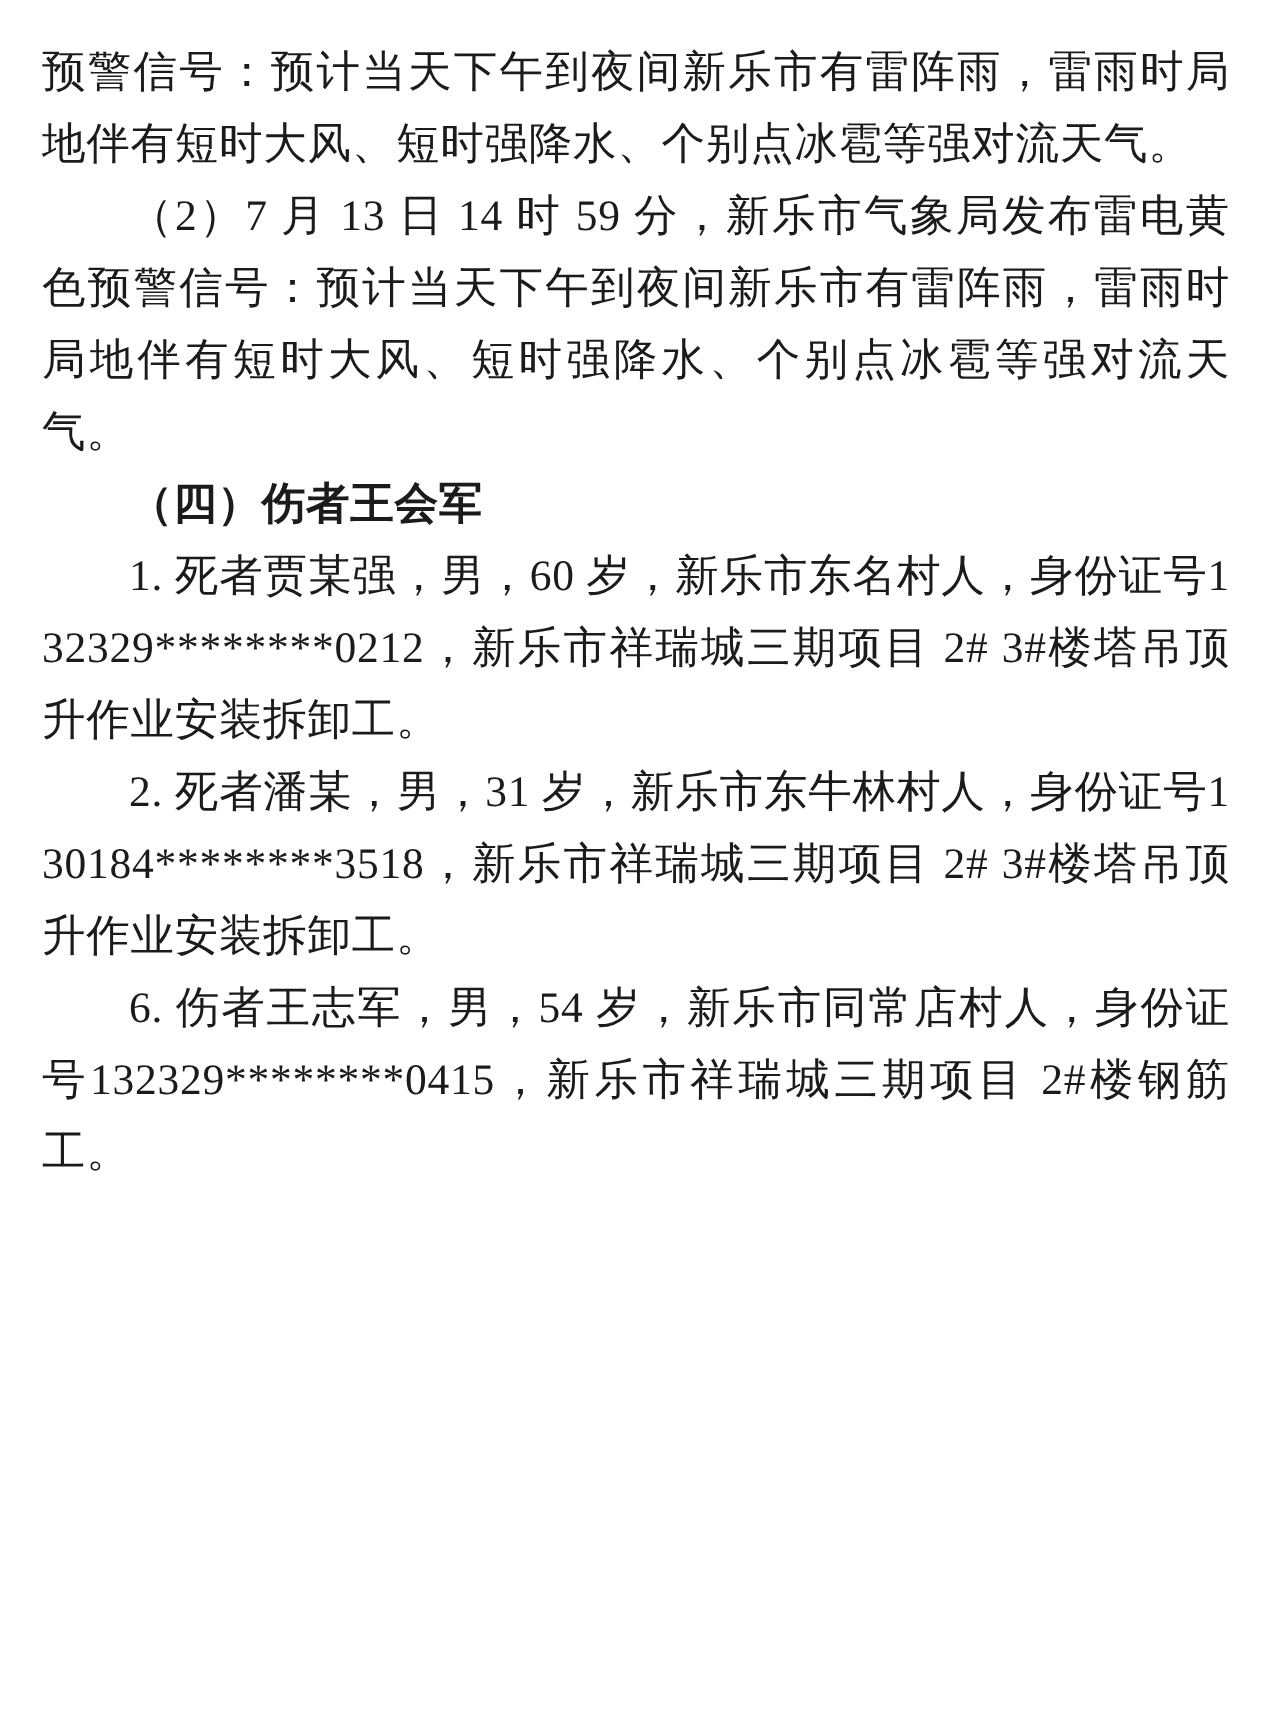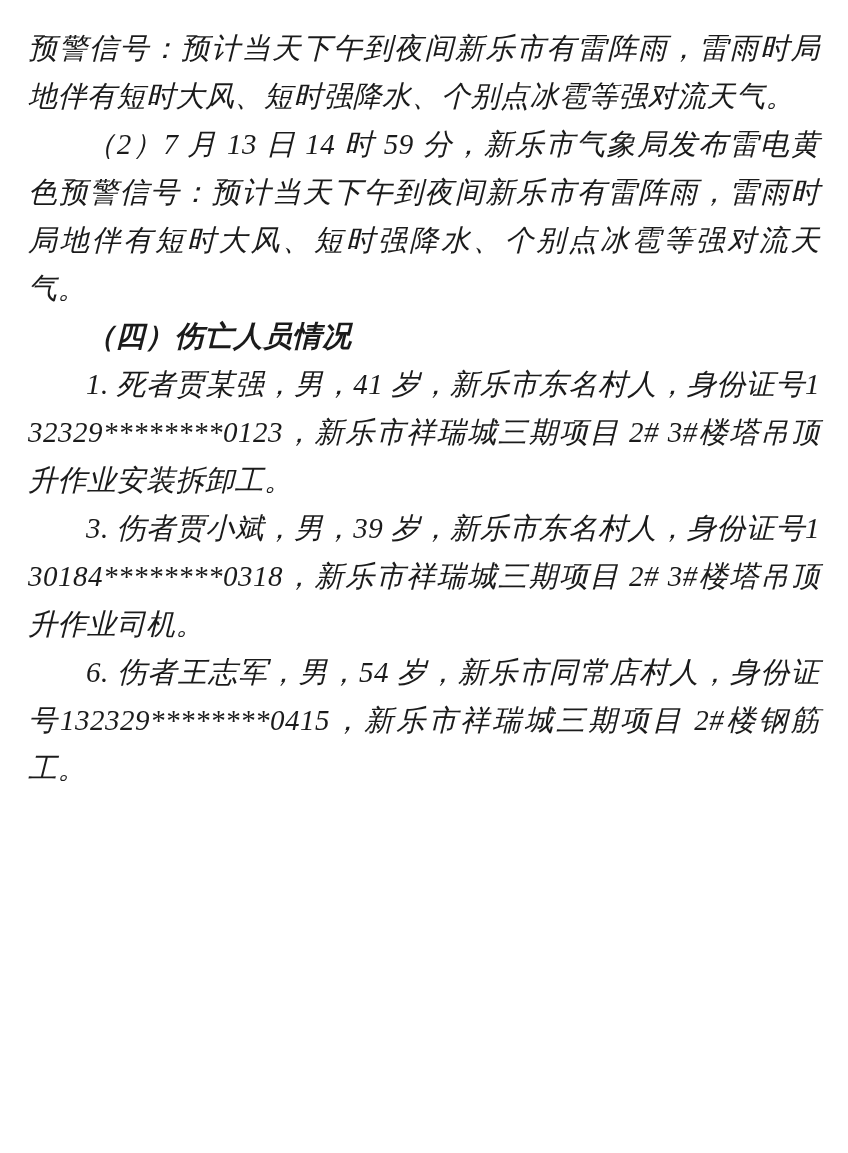--- a/index.html
+++ b/index.html
@@ -9,21 +9,20 @@
   }
   .page {
     width: 848px;
     height: 1153px;
     box-sizing: border-box;
     background: #ffffff;
     padding: 24px 28px 10px 28px;
     overflow: hidden;
     font-family: "Liberation Serif", "DejaVu Serif", serif;
     color: #1b1b1b;
-    font-style: italic;
   }
   .page p {
     margin: 0;
     font-size: 29px;
     line-height: 48px;
     text-align: justify;
     text-justify: inter-character;
     letter-spacing: 0.5px;
     word-break: break-all;
   }
@@ -39,24 +38,24 @@
   }
 </style>
 </head>
 <body>
 
 <div class="page">
   <p class="no-indent">预警信号：预计当天下午到夜间新乐市有雷阵雨，雷雨时局地伴有短时大风、短时强降水、个别点冰雹等强对流天气。</p>
 
   <p class="indent">（2）7 月 13 日 14 时 59 分，新乐市气象局发布雷电黄色预警信号：预计当天下午到夜间新乐市有雷阵雨，雷雨时局地伴有短时大风、短时强降水、个别点冰雹等强对流天气。</p>
 
-  <p class="heading-kai">（四）伤亡人员情况</p>
+  <p class="heading-kai">（四）伤者王会军</p>
 
-  <p class="indent">1. 死者贾某强，男，41 岁，新乐市东名村人，身份证号132329********0123，新乐市祥瑞城三期项目 2# 3#楼塔吊顶升作业安装拆卸工。</p>
+  <p class="indent">1. 死者贾某强，男，60 岁，新乐市东名村人，身份证号132329********0212，新乐市祥瑞城三期项目 2# 3#楼塔吊顶升作业安装拆卸工。</p>
 
+  <p class="indent">2. 死者潘某，男，31 岁，新乐市东牛林村人，身份证号130184********3518，新乐市祥瑞城三期项目 2# 3#楼塔吊顶升作业安装拆卸工。</p>
 
-  <p class="indent">3. 伤者贾小斌，男，39 岁，新乐市东名村人，身份证号130184********0318，新乐市祥瑞城三期项目 2# 3#楼塔吊顶升作业司机。</p>
 
 
 
   <p class="indent">6. 伤者王志军，男，54 岁，新乐市同常店村人，身份证号132329********0415，新乐市祥瑞城三期项目 2#楼钢筋工。</p>
 
 </div>
 
 </body></html>

